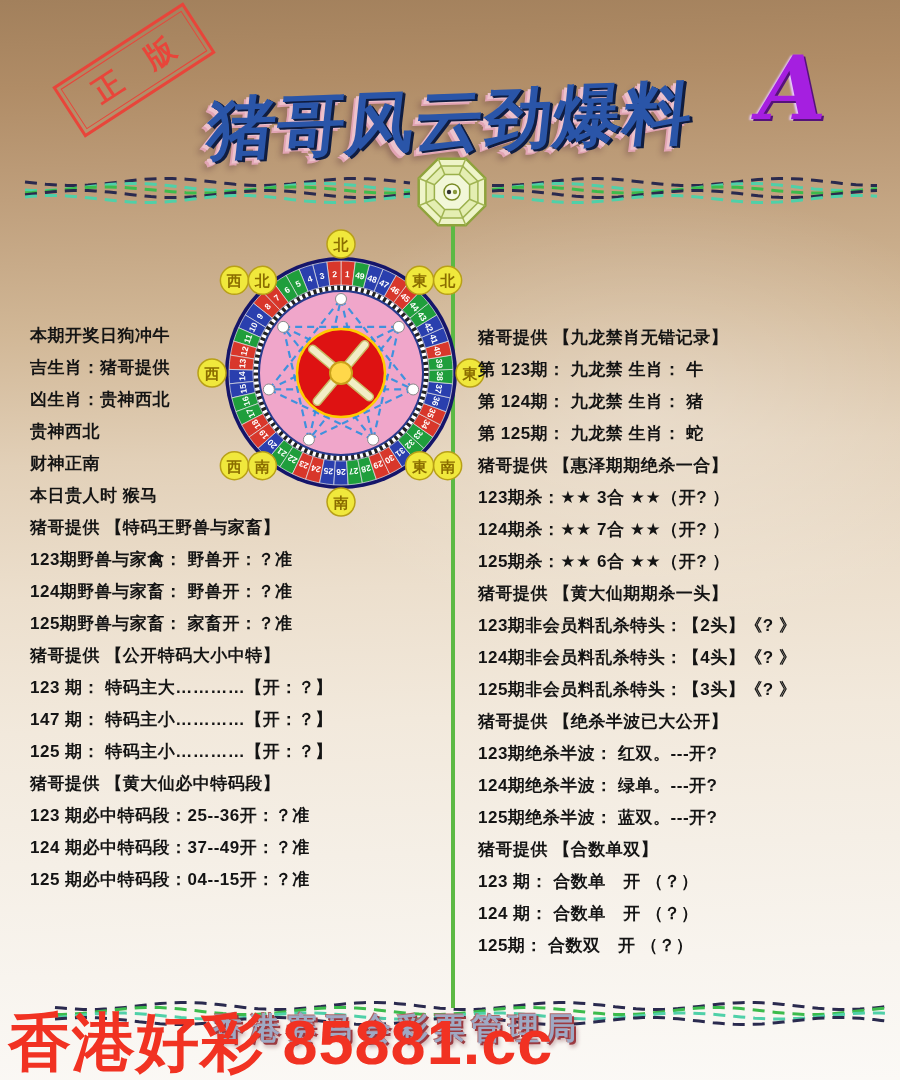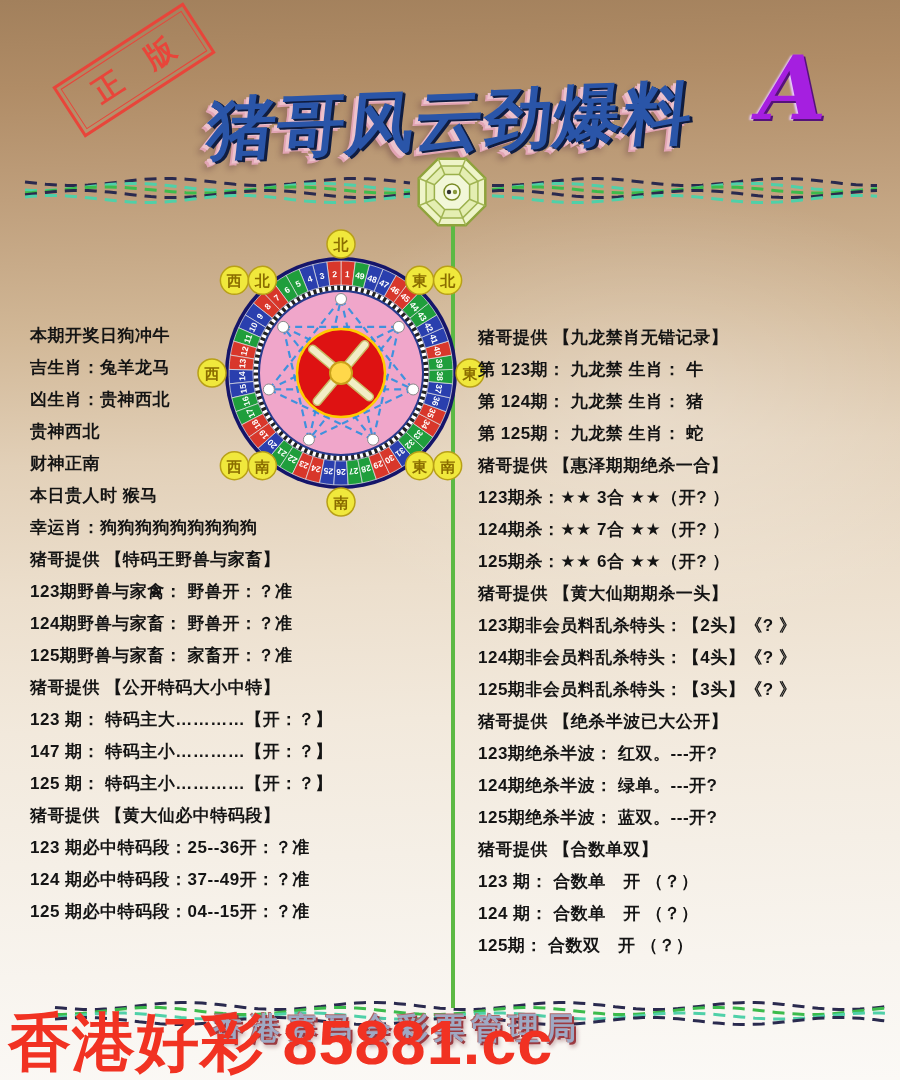--- a/index.html
+++ b/index.html
@@ -246,26 +246,25 @@
       <circle cx="66.36901166456228" cy="237.63098833543773" r="14" fill="#f0e83c" stroke="#b8a018" stroke-width="1.5"></circle>
       <text x="66.36901166456228" y="238.63098833543773" fill="#8a6d00" font-size="15" font-weight="bold" text-anchor="middle" dominant-baseline="central" font-family="&quot;DejaVu Serif&quot;,&quot;Liberation Serif&quot;,serif">南</text>
       <circle cx="223.63098833543773" cy="237.63098833543773" r="14" fill="#f0e83c" stroke="#b8a018" stroke-width="1.5"></circle>
       <text x="223.63098833543773" y="238.63098833543773" fill="#8a6d00" font-size="15" font-weight="bold" text-anchor="middle" dominant-baseline="central" font-family="&quot;DejaVu Serif&quot;,&quot;Liberation Serif&quot;,serif">東</text>
       <circle cx="251.63098833543773" cy="237.63098833543773" r="14" fill="#f0e83c" stroke="#b8a018" stroke-width="1.5"></circle>
       <text x="251.63098833543773" y="238.63098833543773" fill="#8a6d00" font-size="15" font-weight="bold" text-anchor="middle" dominant-baseline="central" font-family="&quot;DejaVu Serif&quot;,&quot;Liberation Serif&quot;,serif">南</text>
     </svg>
 
   <div class="col" id="left-col">
       <div class="tip-line">本期开奖日狗冲牛</div>
-      <div class="tip-line">吉生肖：兔羊龙马</div>
+      <div class="tip-line">吉生肖：猪哥提供</div>
       <div class="tip-line">凶生肖：贵神西北</div>
       <div class="tip-line">贵神西北</div>
       <div class="tip-line">财神正南</div>
       <div class="tip-line">本日贵人时 猴马</div>
-      <div class="tip-line">幸运肖：狗狗狗狗狗狗狗狗狗</div>
       <div class="tip-line">猪哥提供 【特码王野兽与家畜】</div>
       <div class="tip-line">123期野兽与家禽： 野兽开：？准</div>
       <div class="tip-line">124期野兽与家畜： 野兽开：？准</div>
       <div class="tip-line">125期野兽与家畜： 家畜开：？准</div>
       <div class="tip-line">猪哥提供 【公开特码大小中特】</div>
       <div class="tip-line">123 期： 特码主大…………【开：？】</div>
       <div class="tip-line">147 期： 特码主小…………【开：？】</div>
       <div class="tip-line">125 期： 特码主小…………【开：？】</div>
       <div class="tip-line">猪哥提供 【黄大仙必中特码段】</div>
       <div class="tip-line">123 期必中特码段：25--36开：？准</div>

